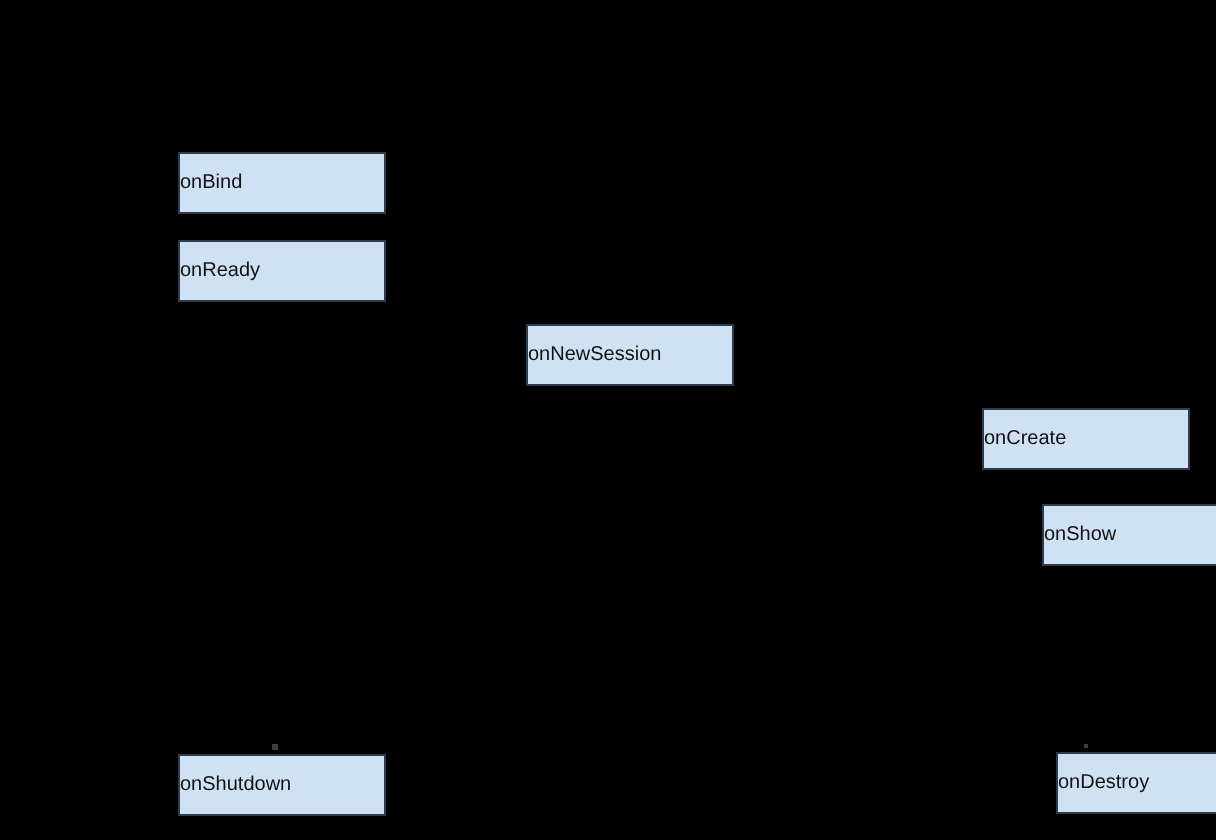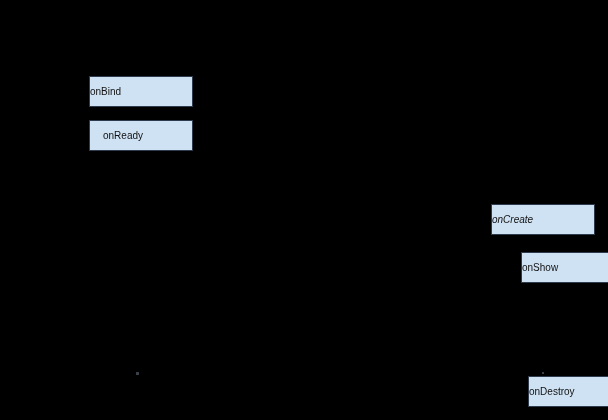--- a/index.html
+++ b/index.html
@@ -27,23 +27,23 @@
     justify-content: flex-start;
   }
   .node-label {
     font-size: 10px;
     line-height: 1;
     color: var(--node-text, #111111);
     white-space: nowrap;
   }
   
   .node-onbind      { left: 89px;  top: 76px;  }
-  .node-onready     { left: 89px;  top: 120px; padding-left: 13px; }
+  .node-onready     { left: 89px;  top: 120px; }
   .node-onnewsession{ left: 263px; top: 162px; }
-  .node-oncreate    { left: 491px; top: 204px; font-style: italic; }
+  .node-oncreate    { left: 491px; top: 204px; }
   .node-onshow      { left: 491px; top: 252px; margin-left: 30px; }
   .node-onhide      { left: 491px; top: 299px; }
   .node-ondestroy   { left: 491px; top: 376px; margin-left: 37px; }
   .node-onshutdown  { left: 89px;  top: 377px; }
 
   
   .artifact {
     position: absolute;
     width: 3px;
     height: 3px;
@@ -58,31 +58,37 @@
 <div class="canvas">
 
   <div class="node node-onbind">
     <span class="node-label">onBind</span>
   </div>
 
   <div class="node node-onready">
     <span class="node-label">onReady</span>
   </div>
 
+  <div class="node node-onnewsession">
+    <span class="node-label">onNewSession</span>
+  </div>
 
   <div class="node node-oncreate">
     <span class="node-label">onCreate</span>
   </div>
 
   <div class="node node-onshow">
     <span class="node-label">onShow</span>
   </div>
 
 
   <div class="node node-ondestroy">
     <span class="node-label">onDestroy</span>
   </div>
 
+  <div class="node node-onshutdown">
+    <span class="node-label">onShutdown</span>
+  </div>
 
   <div class="artifact artifact-shutdown"></div>
   <div class="artifact artifact-destroy"></div>
 
 </div>
 
 </body></html>

